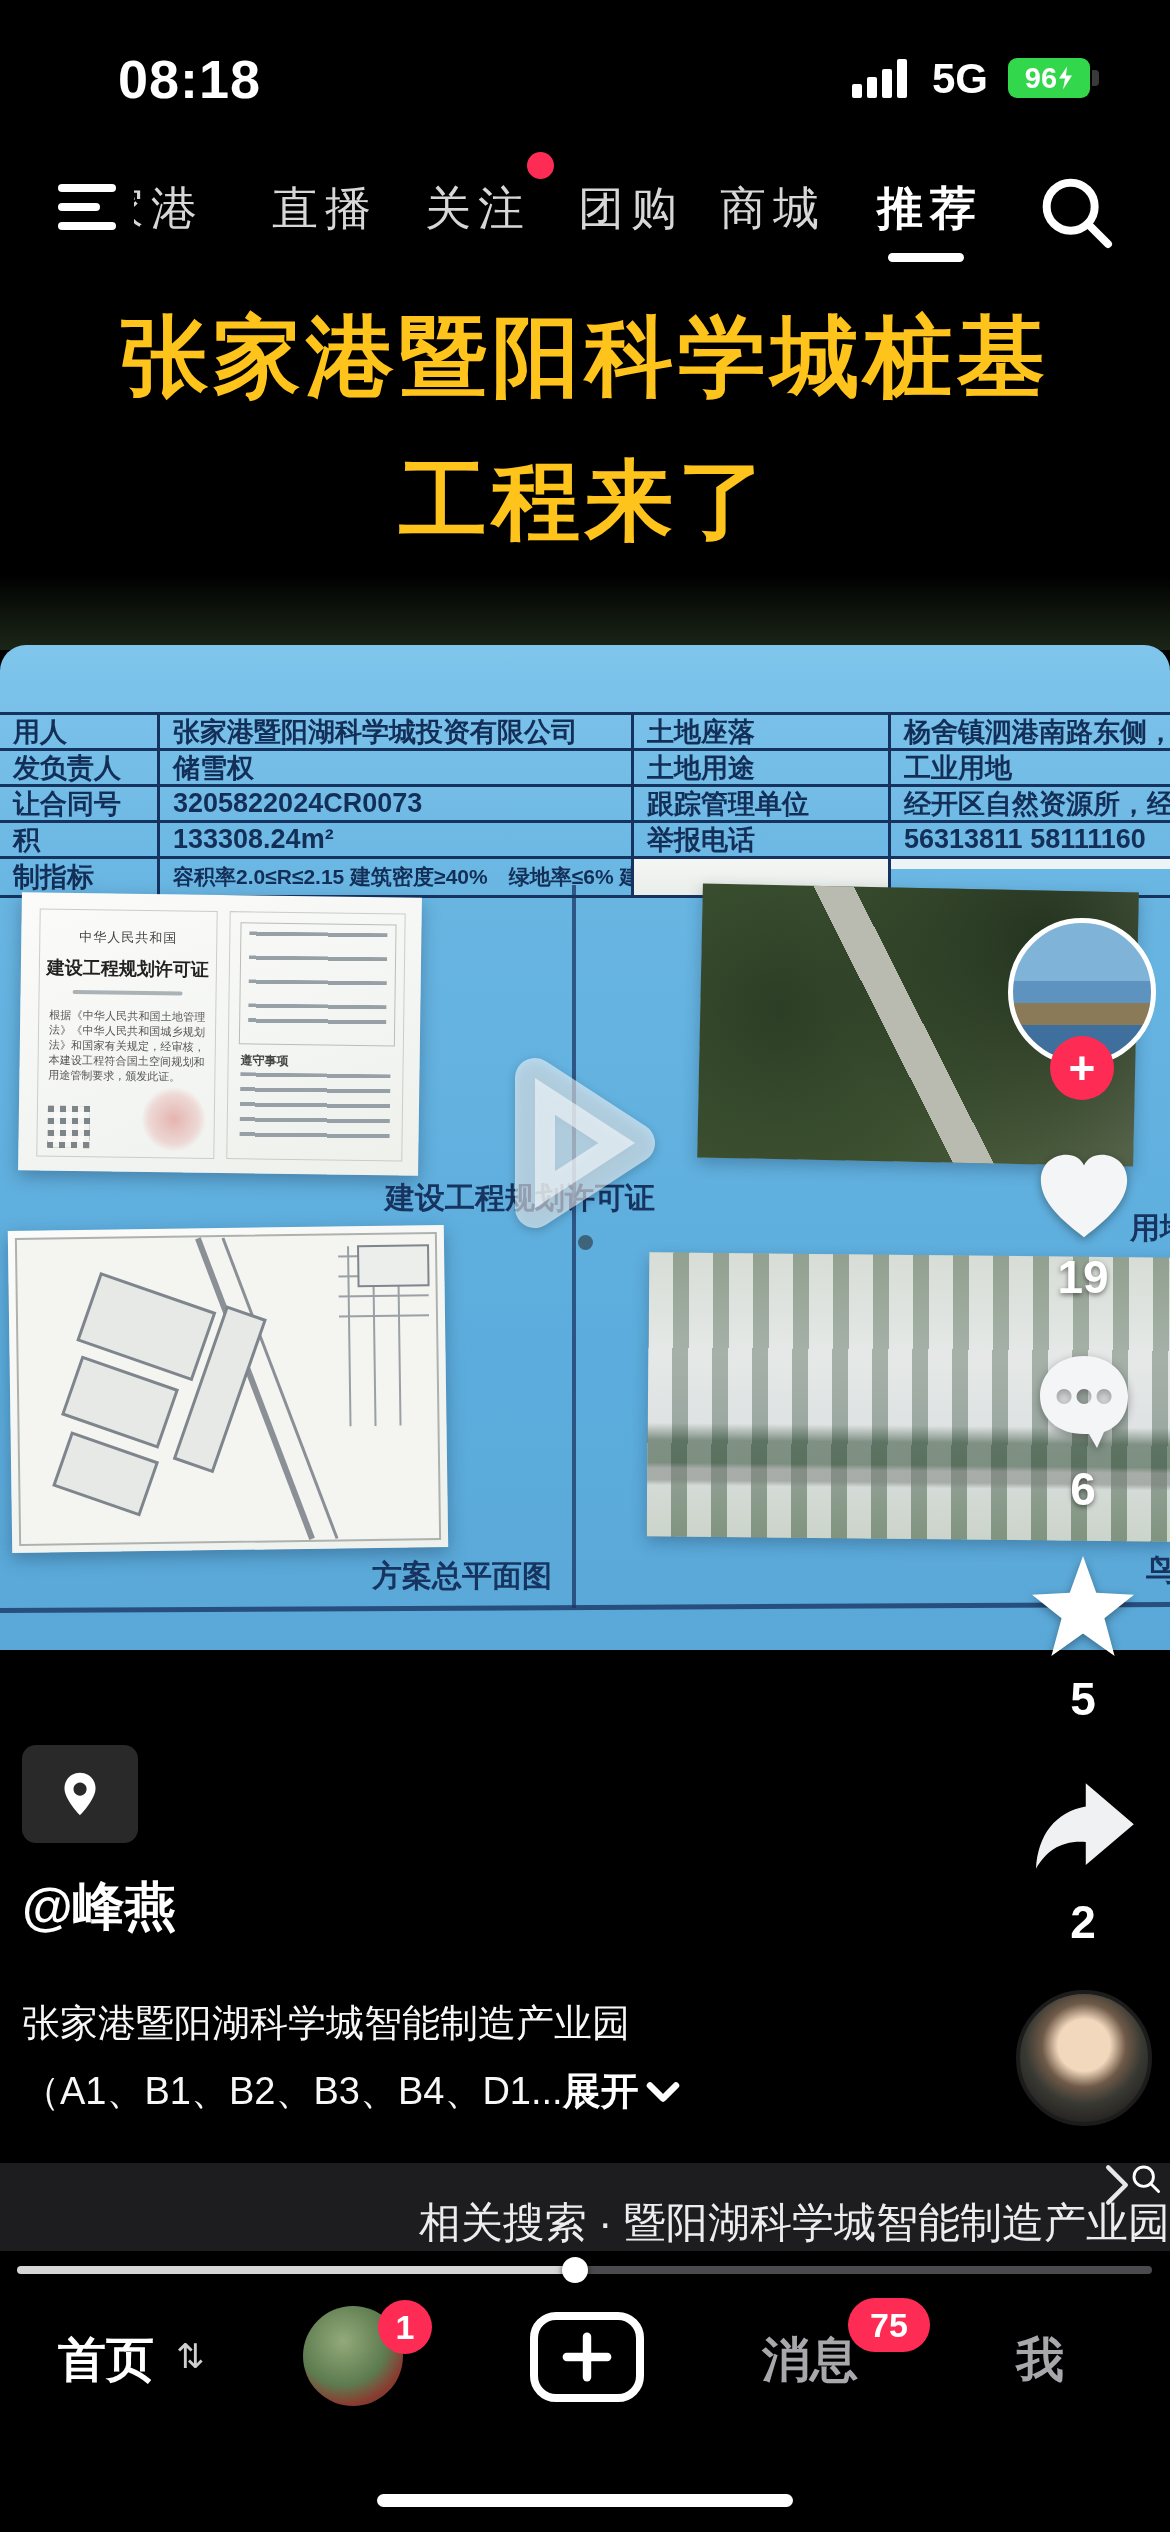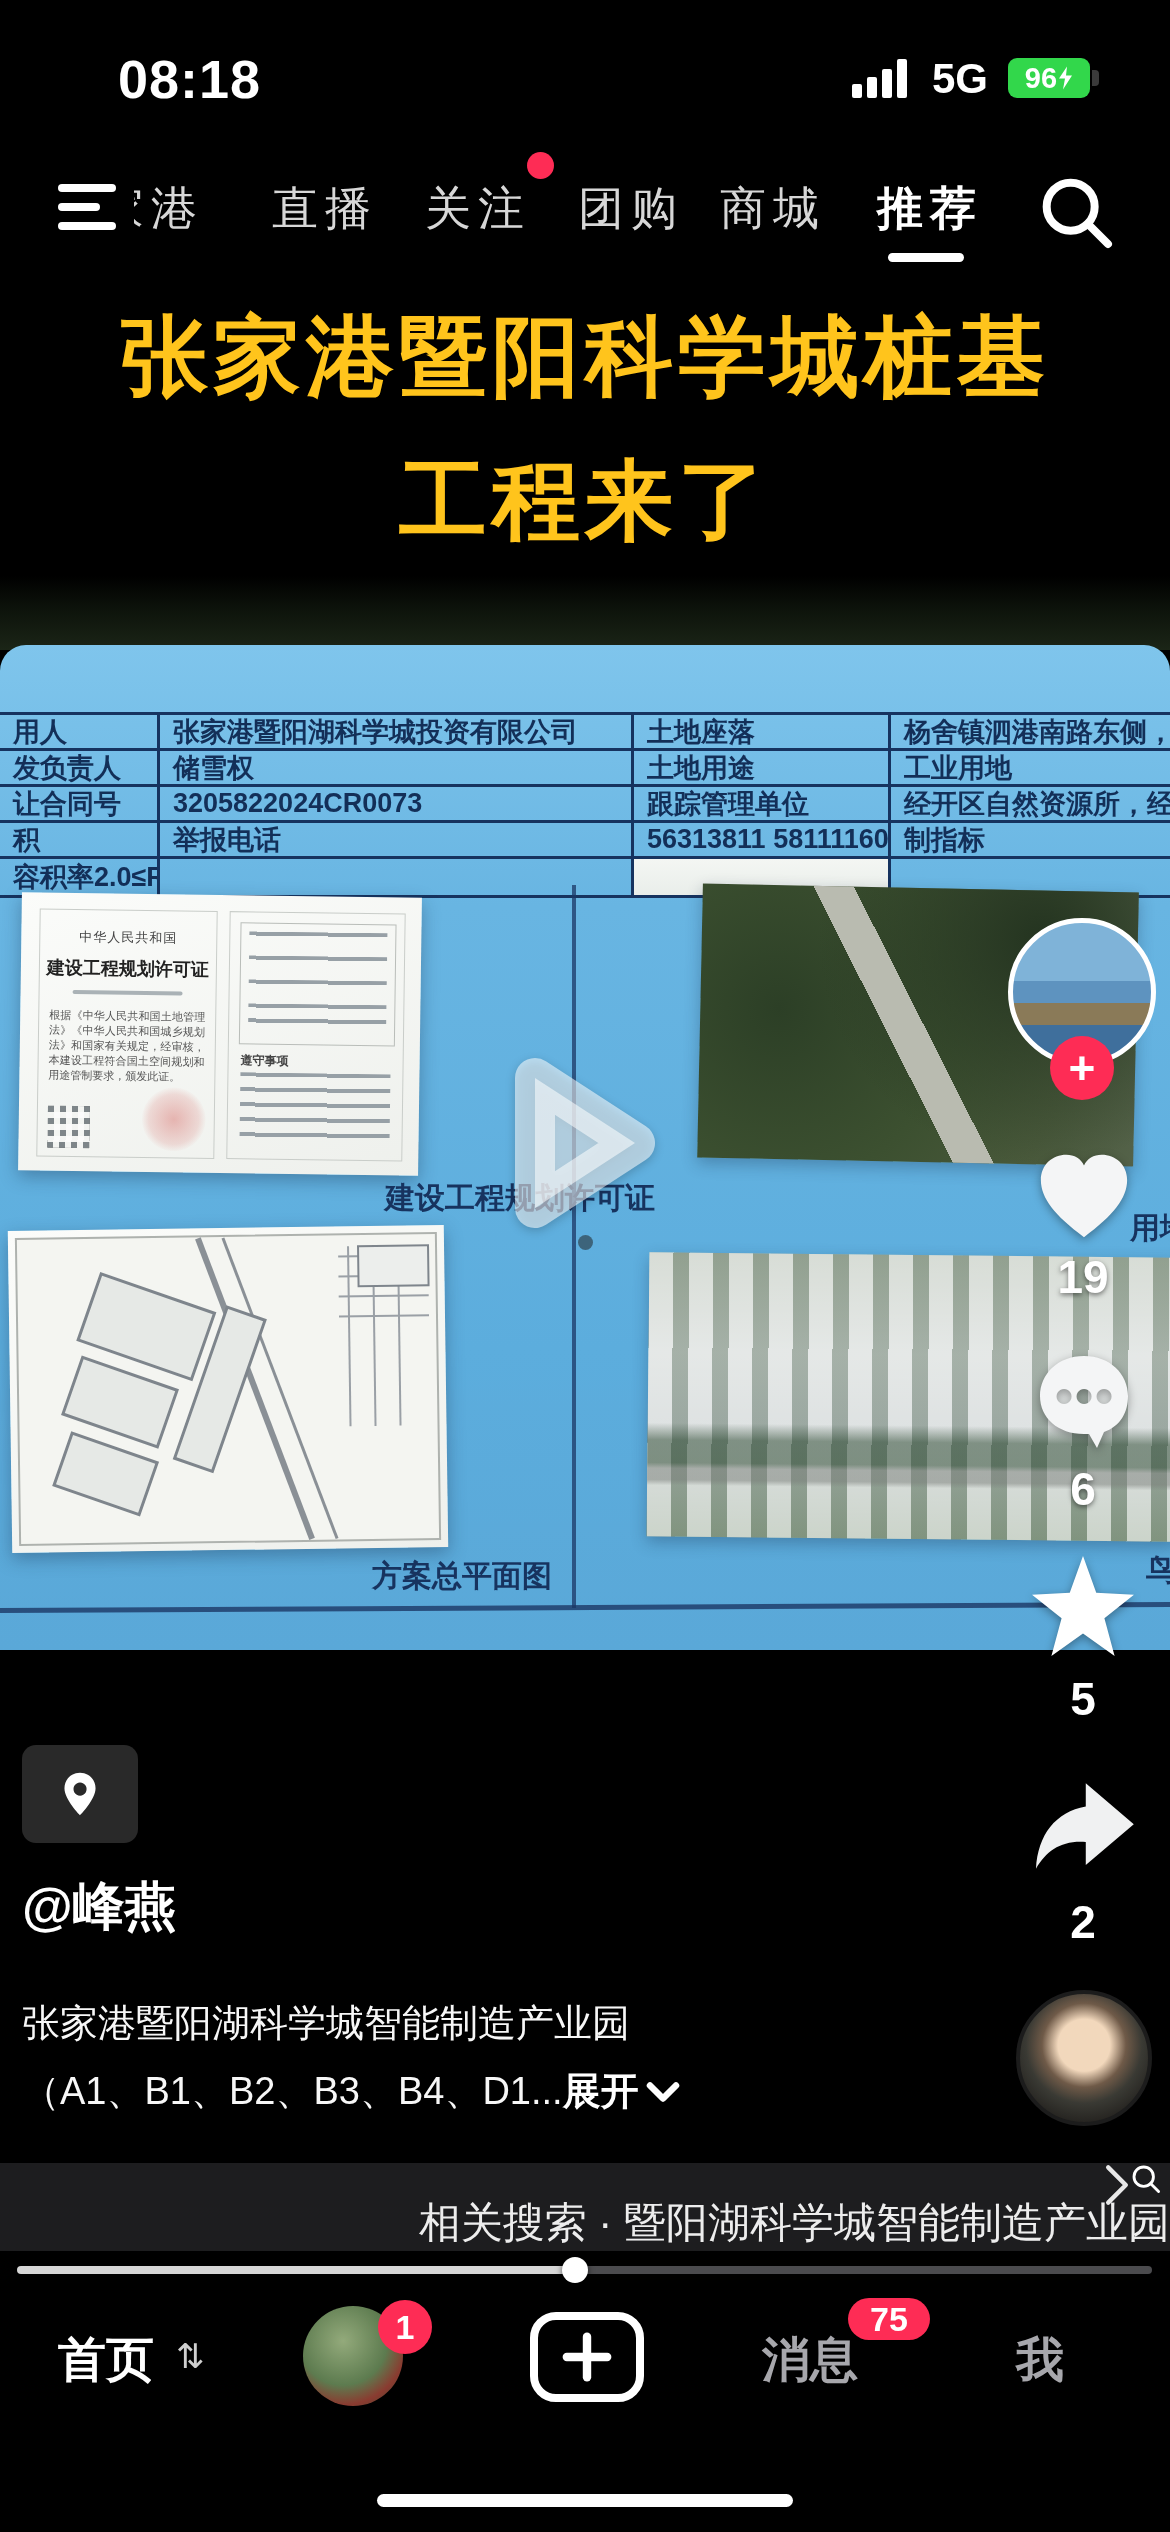--- a/index.html
+++ b/index.html
@@ -141,20 +141,21 @@
       <div class="cell">杨舍镇泗港南路东侧，西湖苑</div>
       <div class="cell">发负责人</div>
       <div class="cell">储雪权</div>
       <div class="cell">土地用途</div>
       <div class="cell">工业用地</div>
       <div class="cell">让合同号</div>
       <div class="cell">3205822024CR0073</div>
       <div class="cell">跟踪管理单位</div>
       <div class="cell">经开区自然资源所，经开区</div>
       <div class="cell">积</div>
+      <div class="cell">133308.24m²</div>
       <div class="cell">举报电话</div>
       <div class="cell">56313811  58111160</div>
       <div class="cell">制指标</div>
       <div class="cell">容积率2.0≤R≤2.15 建筑密度≥40%　绿地率≤6% 建筑限高≥10米</div>
       <div class="cell"></div>
       <div class="cell"></div>
     </div>
 
     <div class="abs paper" style="left:20px;top:250px;width:400px;height:278px;transform:rotate(.8deg);">
       <div class="abs" style="left:18px;top:16px;width:176px;height:246px;border:1px solid #c9cdc9;">
@@ -282,19 +283,19 @@
   <div class="abs badge" style="left:378px;top:2300px;width:54px;height:54px;border-radius:50%;">1</div>
 
   <div class="abs create" style="left:530px;top:2312px;width:98px;height:74px;">
     <svg width="98" height="74" viewBox="0 0 112 88">
       <line x1="56" y1="20" x2="56" y2="68" stroke="#fff" stroke-width="10" stroke-linecap="round"></line>
       <line x1="32" y1="44" x2="80" y2="44" stroke="#fff" stroke-width="10" stroke-linecap="round"></line>
     </svg>
   </div>
 
   <div class="abs bn-label bn-gray" style="left:762px;top:2328px;">消息</div>
-  <div class="abs badge" style="left:848px;top:2298px;width:82px;height:42px;">75</div>
+  <div class="abs badge" style="left:848px;top:2298px;width:82px;height:54px;">75</div>
 
   <div class="abs bn-label bn-gray" style="left:1016px;top:2328px;">我</div>
 
   <div class="abs home-ind" style="left:377px;top:2494px;width:416px;height:13px;"></div>
 
 </div>
 
 </body></html>

